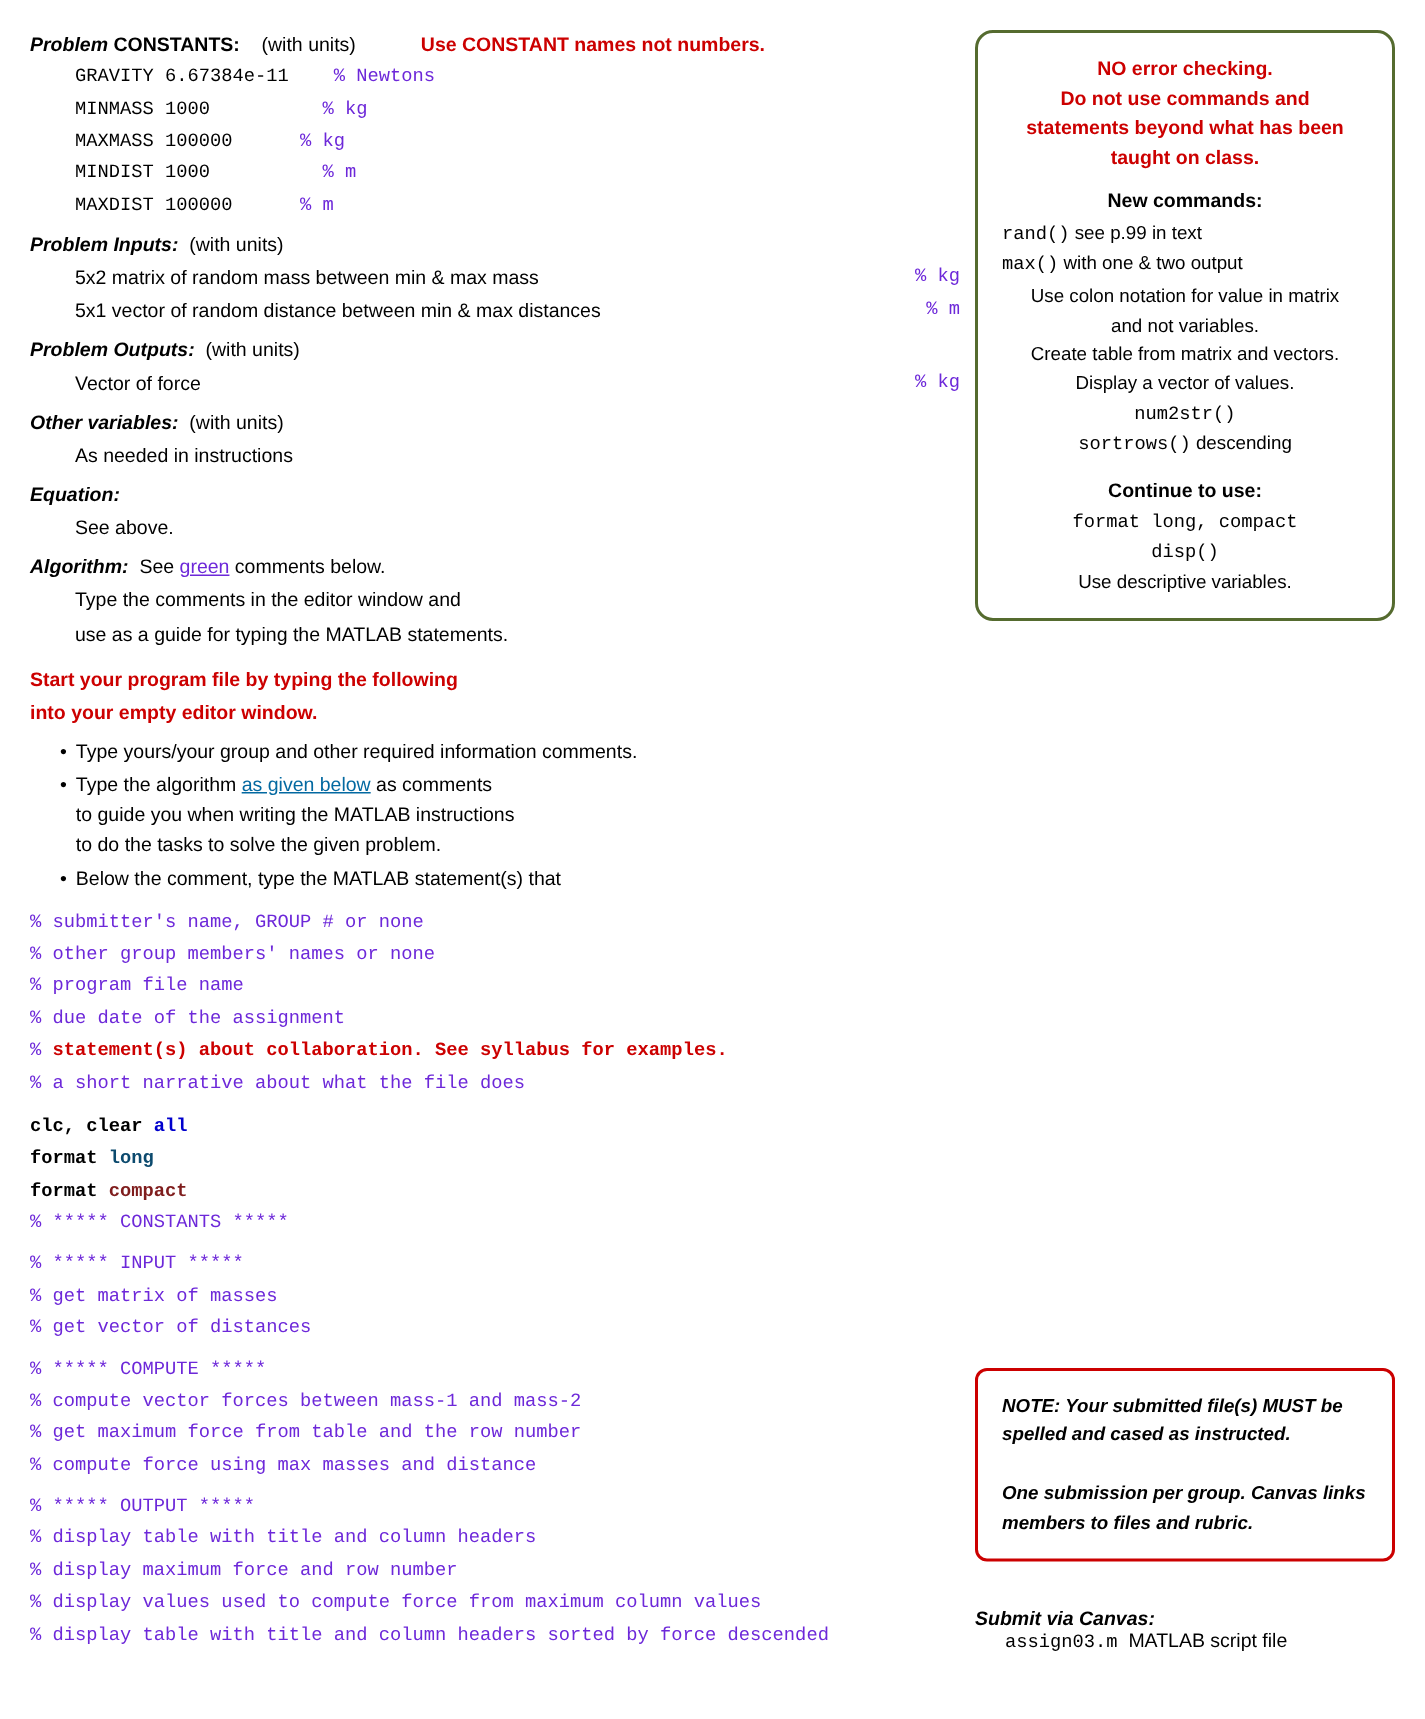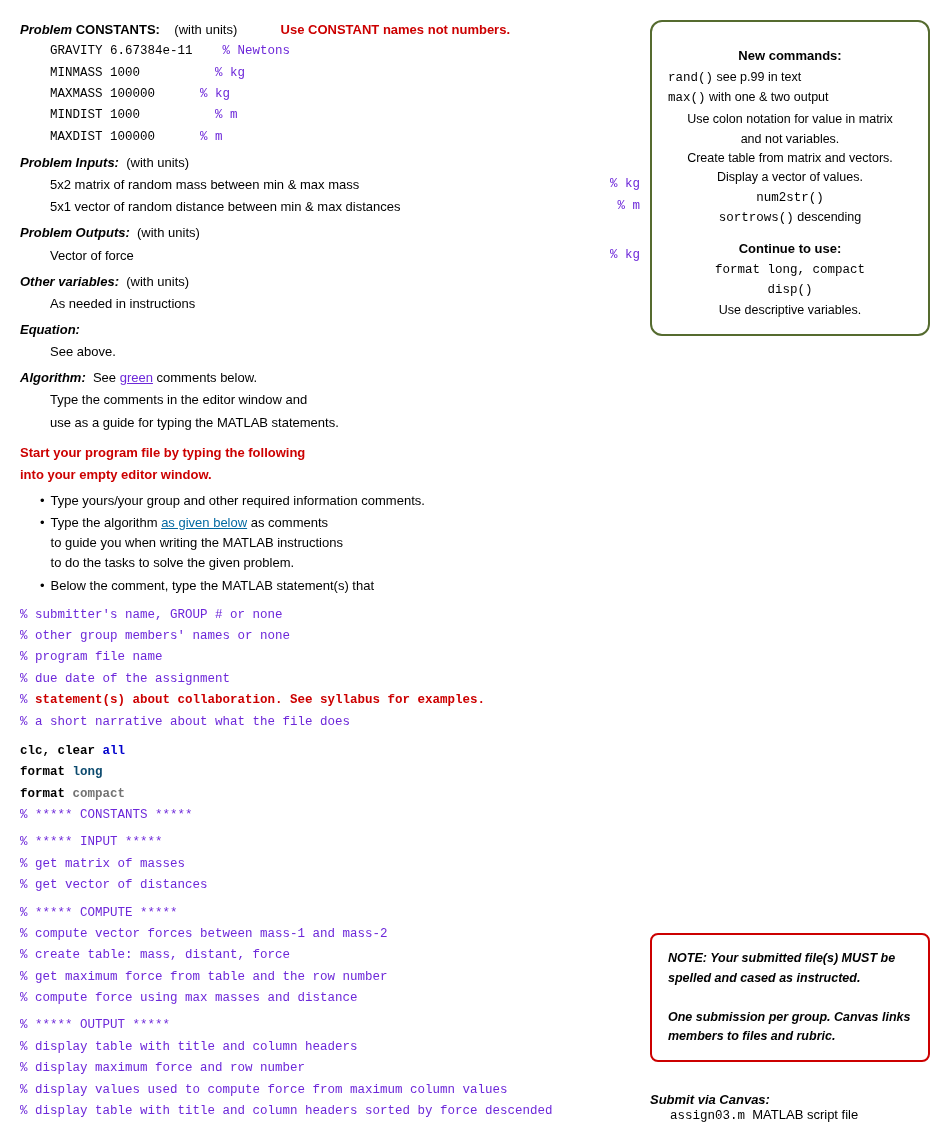--- a/index.html
+++ b/index.html
@@ -232,46 +232,51 @@
     </div>
 
     <div class="section-gap2 code-block">
       <div class="section-line">
         <span class="bold">clc, clear </span><span style="color:#0000cd; font-weight:bold;">all</span>
       </div>
       <div class="section-line">
         <span class="bold">format </span><span style="color:#0c4a6e; font-weight:bold;">long</span>
       </div>
       <div class="section-line">
-        <span class="bold">format </span><span style="color:#737373; font-weight:bold;">compact</span>
+        <span class="bold">format </span><span style="color:#7f1d1d; font-weight:bold;">compact</span>
       </div>
       <div class="section-line green">% ***** CONSTANTS *****</div>
       <div style="height:6px;"></div>
       <div class="section-line green">% ***** INPUT *****</div>
       <div class="section-line green">% get matrix of masses</div>
       <div class="section-line green">% get vector of distances</div>
       <div style="height:6px;"></div>
       <div class="section-line green">% ***** COMPUTE *****</div>
       <div class="section-line green">% compute vector forces between mass-1 and mass-2</div>
-      <div class="section-line green">% create table: mass, distant, force</div>
       <div class="section-line green">% get maximum force from table and the row number</div>
       <div class="section-line green">% compute force using max masses and distance</div>
       <div style="height:6px;"></div>
       <div class="section-line green">% ***** OUTPUT *****</div>
       <div class="section-line green">% display table with title and column headers</div>
       <div class="section-line green">% display maximum force and row number</div>
       <div class="section-line green">% display values used to compute force from maximum column values</div>
       <div class="section-line green">% display table with title and column headers sorted by force descended</div>
     </div>
 
   </div>
 
   <div class="right-col">
 
     <div class="info-box">
+      <div class="right-box-title">
+        <span>NO error checking.</span><br>
+        <span>Do not use commands and</span><br>
+        <span>statements beyond what has been</span><br>
+        <span>taught on class.</span>
+      </div>
       <div class="right-box-subtitle">New commands:</div>
       <div class="right-box-text" style="text-align:left;">
         <span class="right-box-mono">rand()</span><span> see p.99 in text</span><br>
         <span class="right-box-mono">max()</span><span> with one &amp; two output</span><br>
       </div>
       <div class="right-box-text" style="text-align:center; margin-top:2px;">
         <span>Use colon notation for value in matrix</span><br>
         <span>and not variables.</span><br>
         <span>Create table from matrix and vectors.</span><br>
         <span>Display a vector of values.</span><br>

